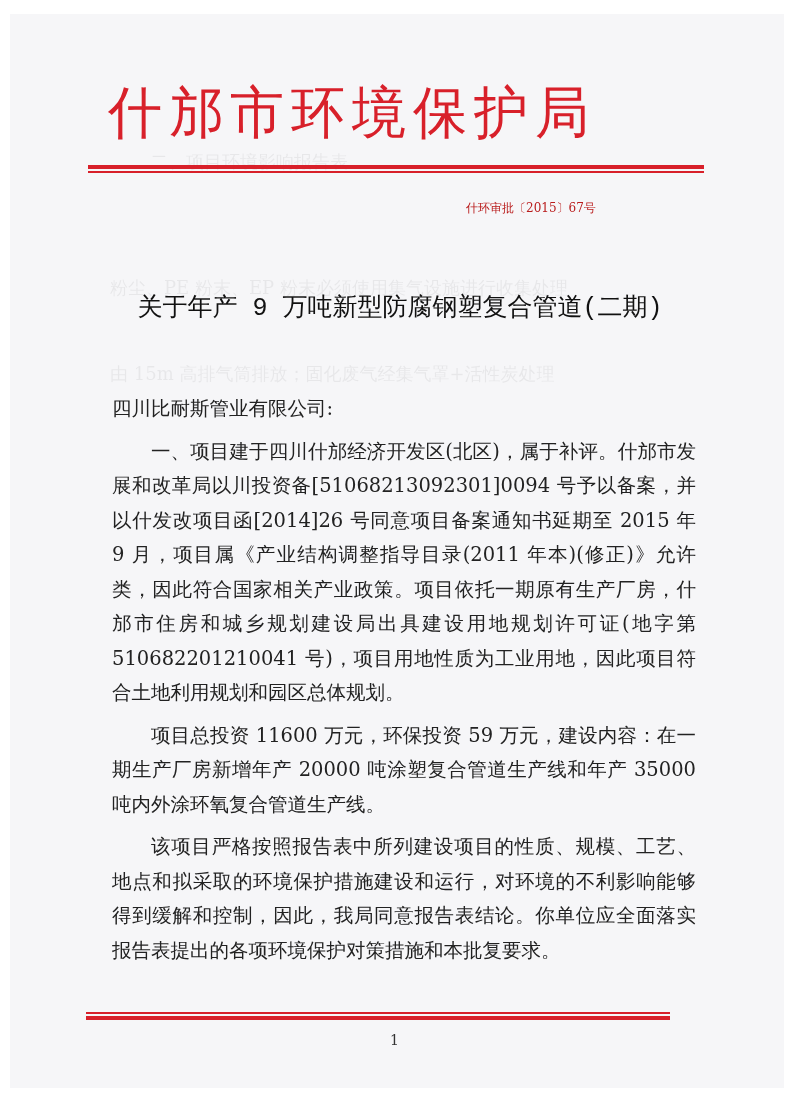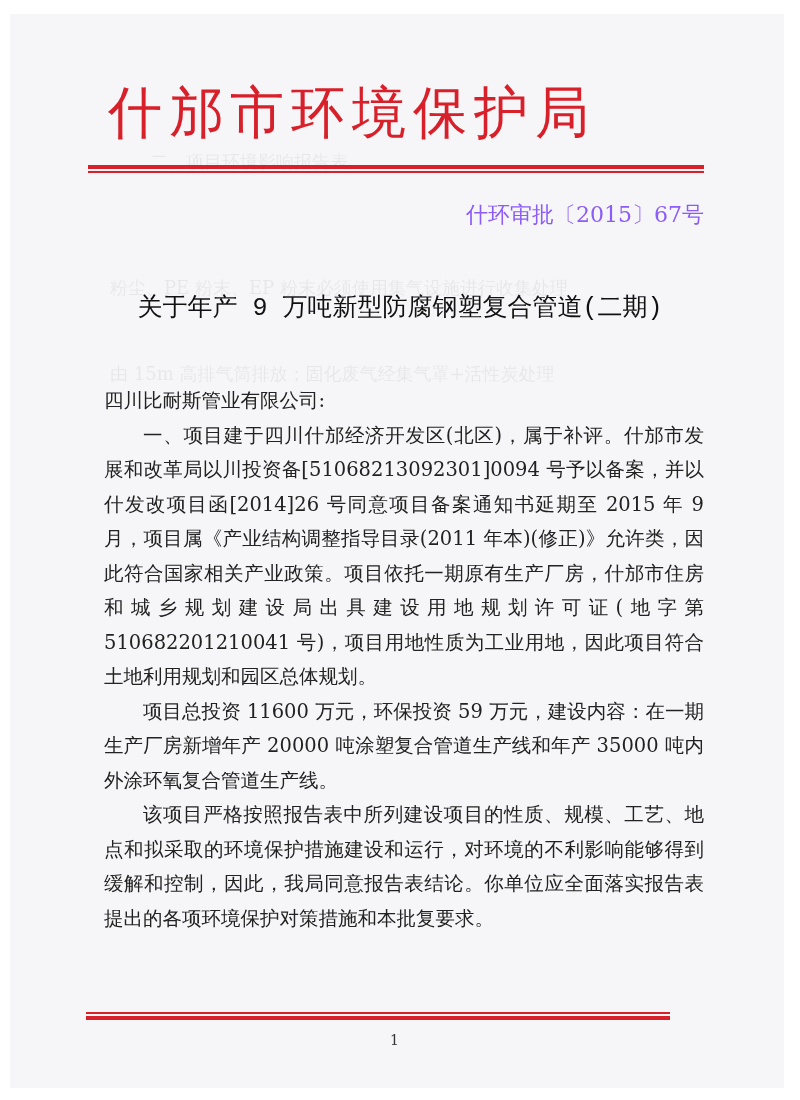--- a/index.html
+++ b/index.html
@@ -23,33 +23,33 @@
     transform: scaleY(1.05);
   }
   .red-rule-top {
     position: absolute; left: 88px; top: 165px; width: 616px; height: 8px;
   }
   .red-rule-top .thick { height: 4px; background: #d8202a; }
   .red-rule-top .gap { height: 2px; }
   .red-rule-top .thin { height: 1.5px; background: #d8202a; }
   .doc-number {
     position: absolute; left: 466px; top: 200px;
-    font-size: 22px; color: #8b5cf6; white-space: nowrap;
+    font-size: 12px; color: #b91c1c; white-space: nowrap;
   }
   .doc-title {
     position: absolute; left: 90px; top: 290px; width: 620px;
     font-family: Liberation Mono, monospace;
     font-size: 25px; line-height: 38px; color: #111; text-align: center;
   }
   .doc-title div { white-space: nowrap; }
   .body-text {
     position: absolute; left: 104px; top: 384px; width: 600px;
     font-size: 19.5px; line-height: 34.5px; color: #222;
   }
-  .body-text p { margin: 0; text-align: justify; text-align-last: left; }
+  .body-text p { margin: 8px; text-align: justify; text-align-last: left; }
   .body-text .indent { text-indent: 39px; }
   .red-rule-bottom {
     position: absolute; left: 86px; top: 1012px; width: 584px; height: 8px;
   }
   .red-rule-bottom .thin { height: 1.5px; background: #d8202a; }
   .red-rule-bottom .gap { height: 2px; }
   .red-rule-bottom .thick { height: 4px; background: #d8202a; }
   .page-number {
     position: absolute; left: 390px; top: 1032px;
     font-size: 14px; color: #333;

